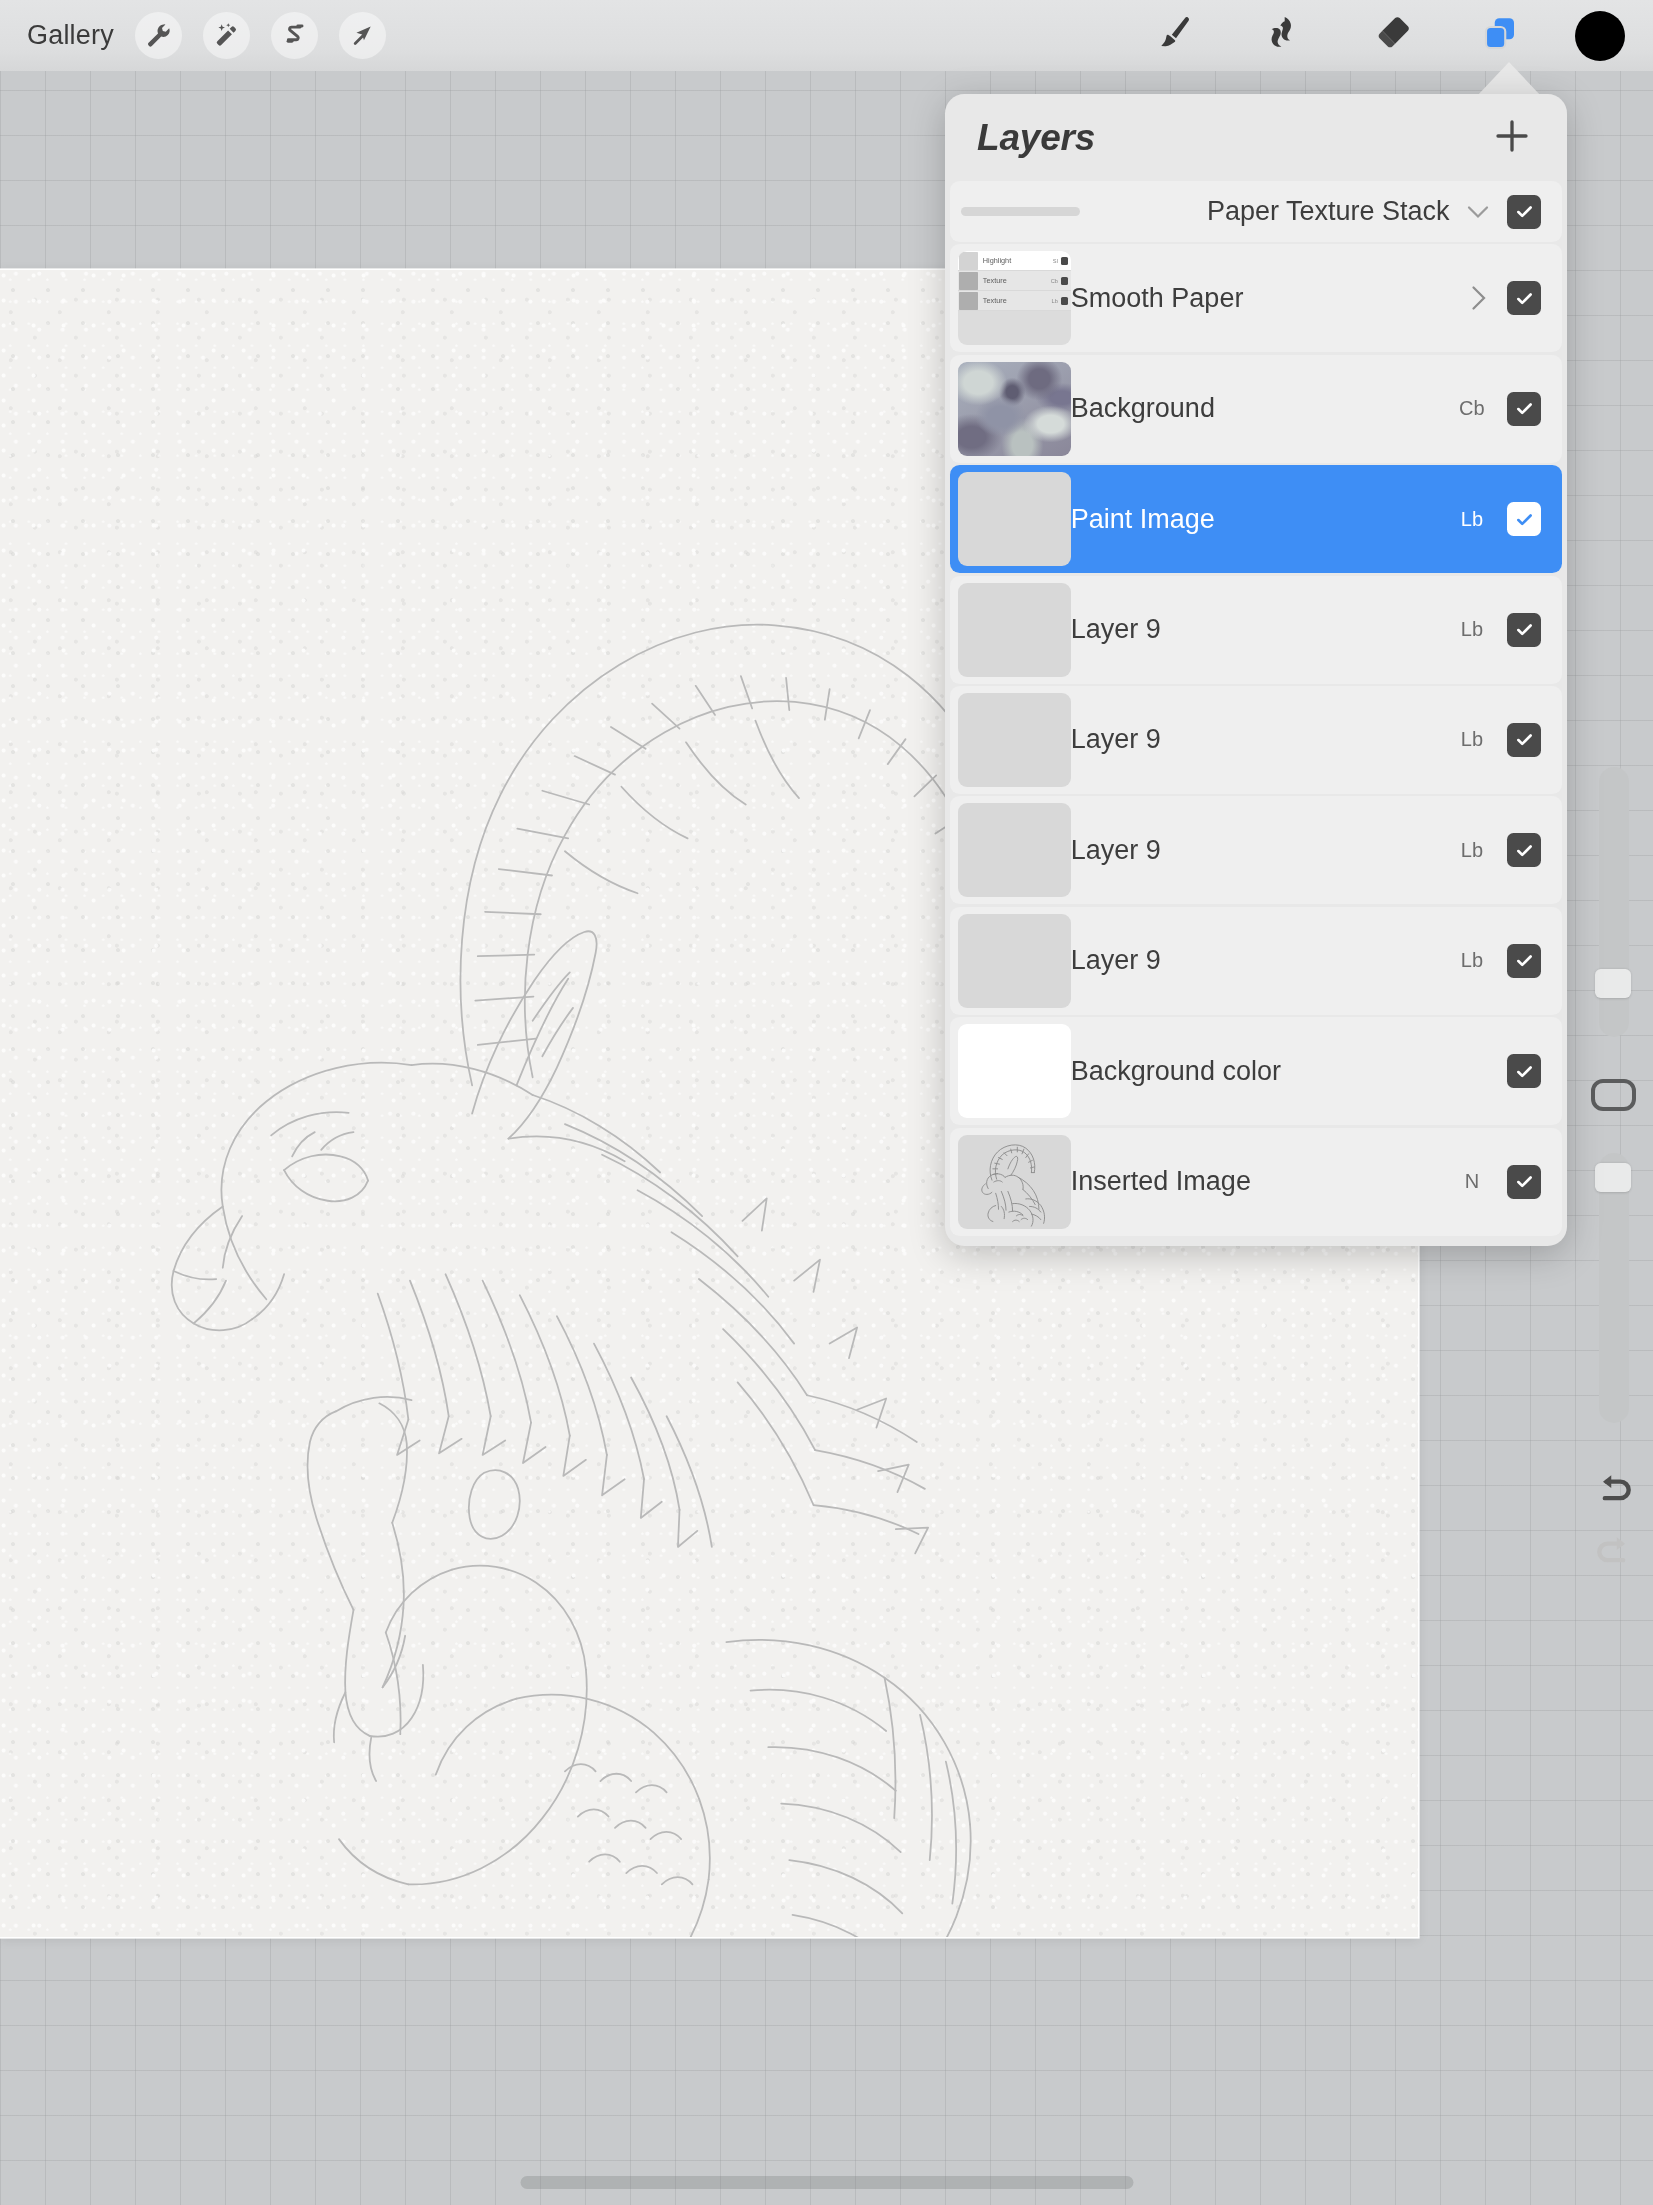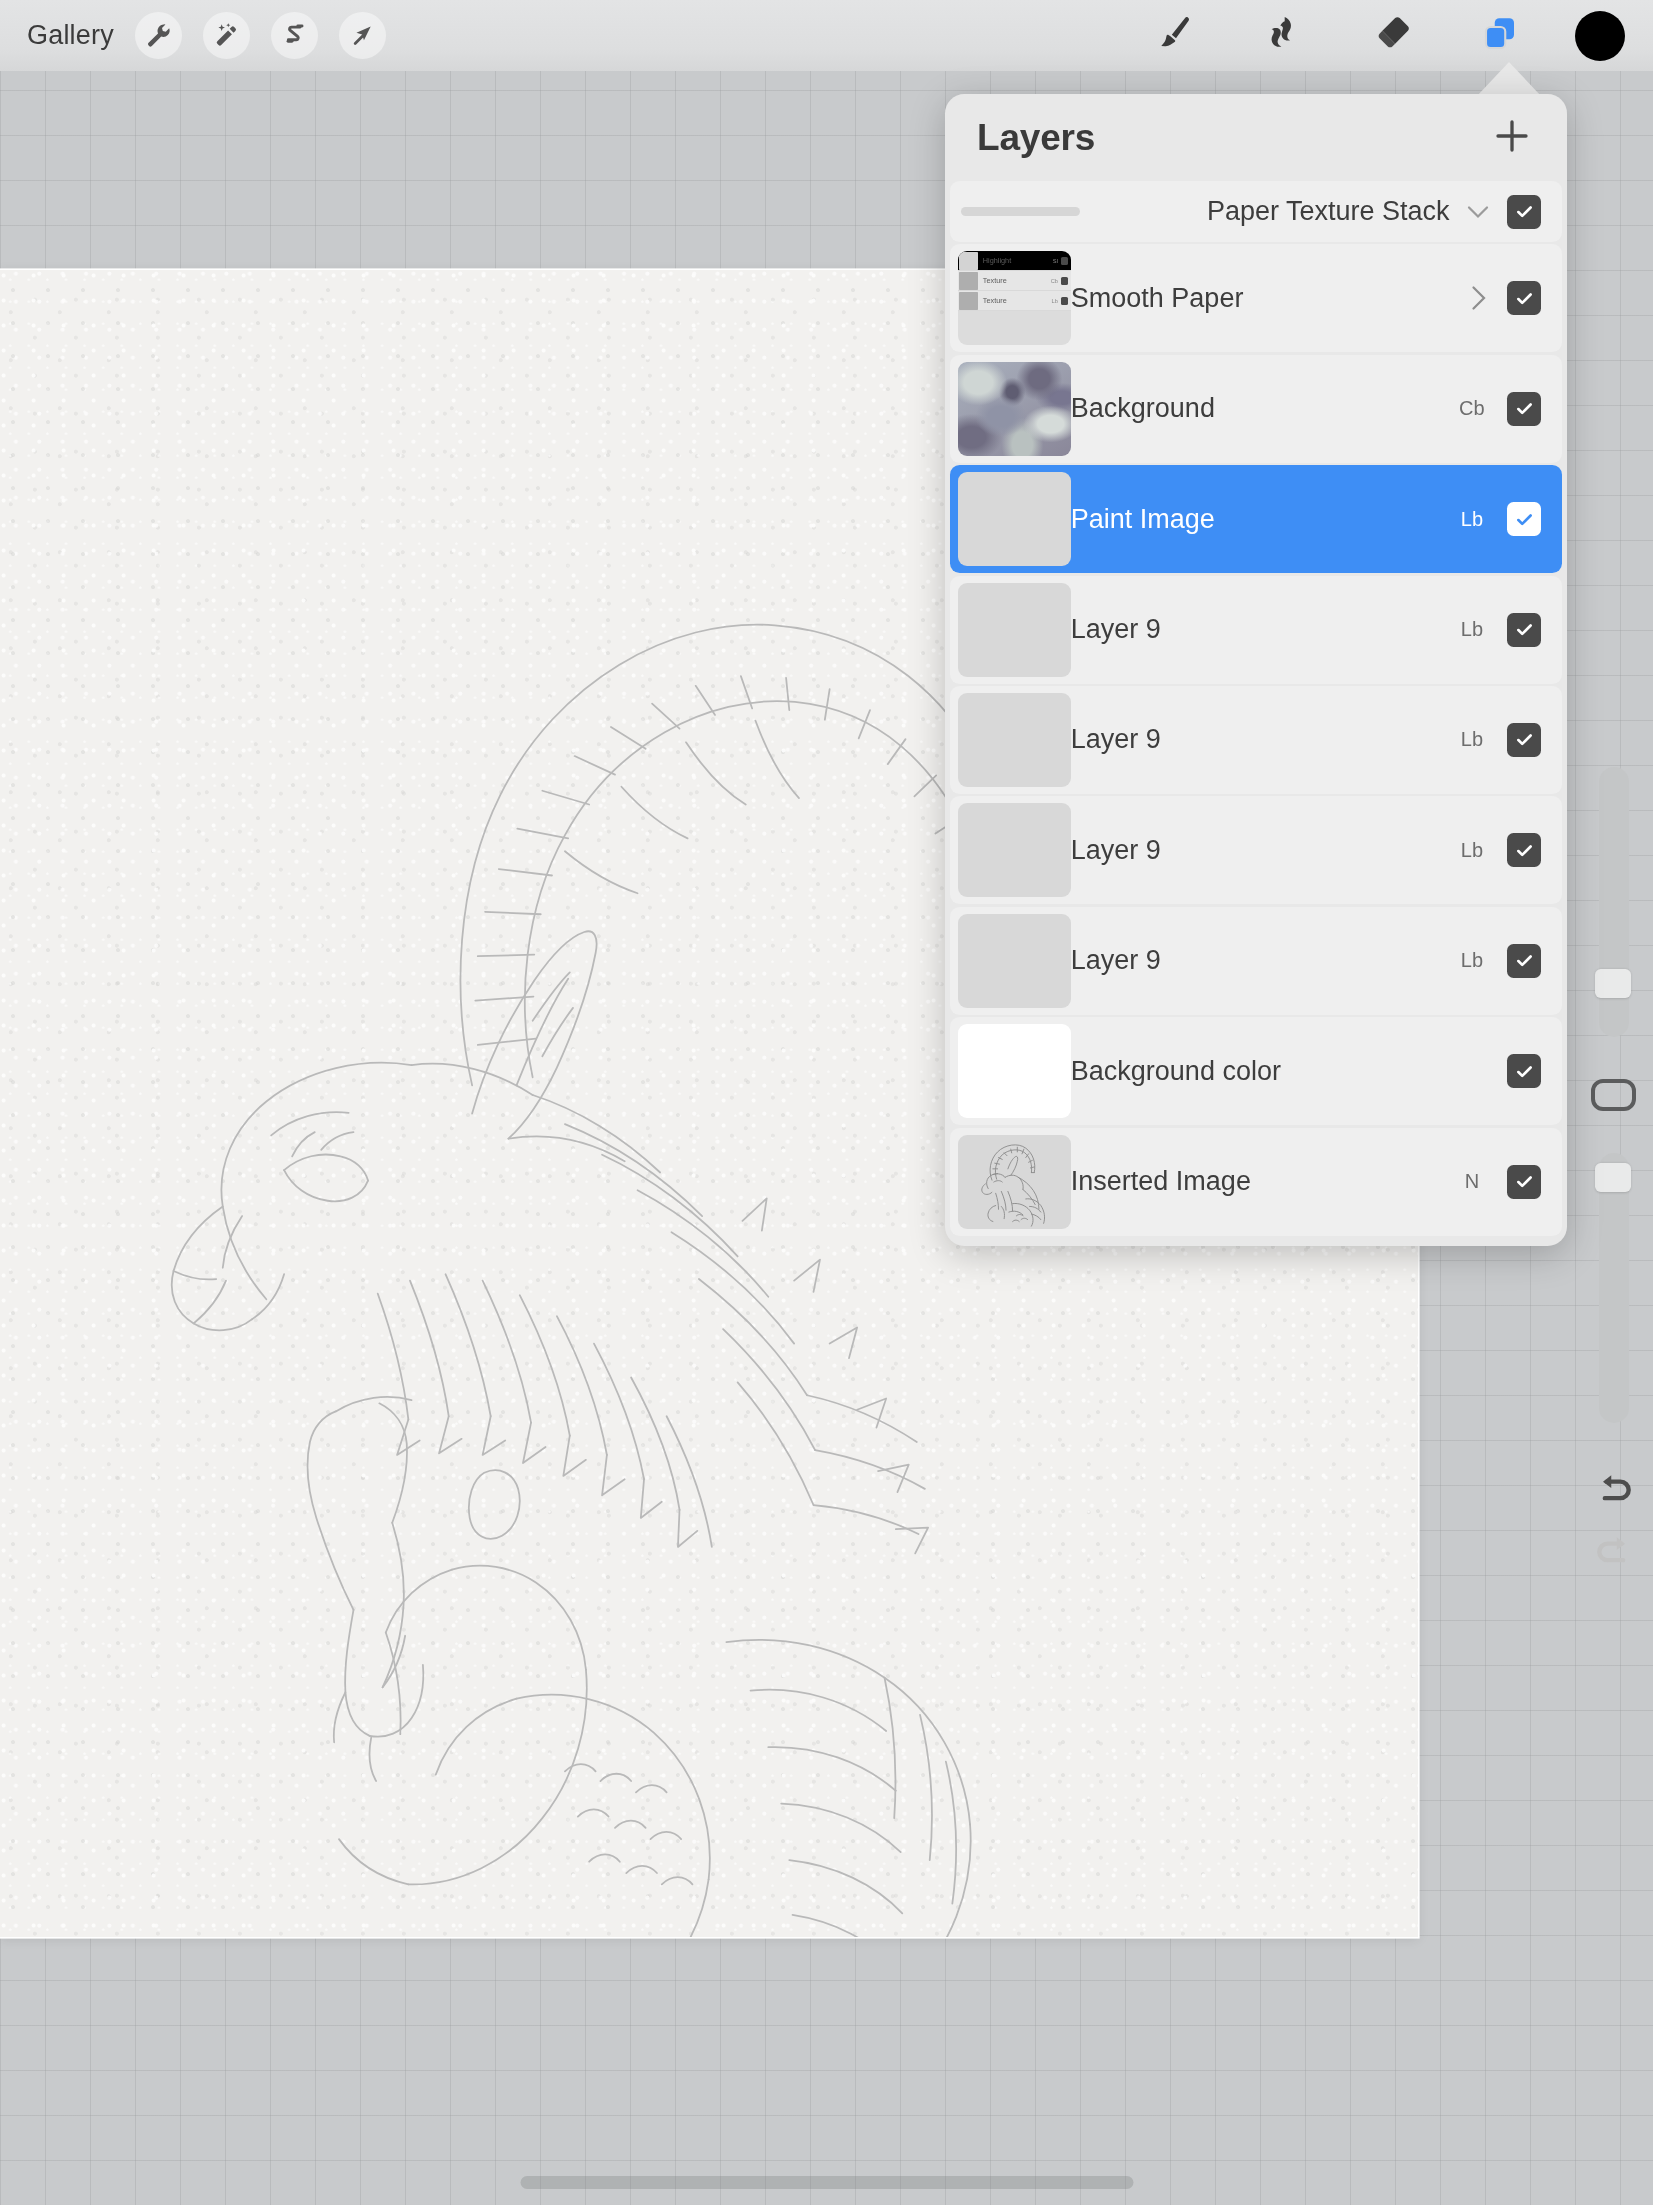--- a/index.html
+++ b/index.html
@@ -109,21 +109,21 @@
   }
   #panel-pointer{
     position:absolute;left:1477px;top:62px;width:0;height:0;
     border-left:32px solid transparent;border-right:32px solid transparent;
     border-bottom:34px solid #e8e8e8;z-index:39;
   }
   #panel-header{
     height:87px;display:flex;align-items:center;justify-content:space-between;
     padding:0 29px 0 32px;box-sizing:border-box;
   }
-  #panel-title{font-size:37px;font-weight:bold;color:#3a3a3a;letter-spacing:-0.2px;}
+  #panel-title{font-size:37px;font-weight:bold;color:#3a3a3a;letter-spacing:-0.2px;font-style:italic;}
   #add-layer-btn{cursor:pointer;padding:4.8px;}
 
   #layer-list{padding:0 4.8px 8px 4.8px;}
 
   .layer-row{
     display:flex;align-items:center;
     background:#efefef;border-radius:9.7px;margin-bottom:2.4px;
     position:relative;cursor:pointer;
   }
   .layer-row.group{height:61px;padding:0 0 0 11.3px;}
@@ -149,21 +149,21 @@
       radial-gradient(ellipse at 92% 38%, #787690 0 8%, transparent 18%),
       radial-gradient(ellipse at 48% 32%, #5f5d72 0 7%, transparent 16%),
       linear-gradient(150deg,#a9b0bd,#8a8799);
   }
   
   .thumb.stack{background:#dcdcdc;}
   .mini{
     display:flex;align-items:center;height:20px;background:#eaeaea;
     border-bottom:0.8px solid #d9d9d9;padding-left:1.6px;box-sizing:border-box;
   }
-  .mini:nth-child(1){background:#000000;}
+  .mini:nth-child(1){background:#ffffff;}
   .mini:nth-child(2){background:#e6e6e6;}
   .mini:nth-child(3){background:#e6e6e6;}
   .mini-thumb{width:18.6px;height:18.6px;background:#d3d3d3;flex:0 0 auto;border-radius:0.8px;}
   .mini:nth-child(2) .mini-thumb,.mini:nth-child(3) .mini-thumb{background:#aeaeae;}
   .mini-name{font-size:7.3px;color:#5d5d5d;margin-left:4.8px;flex:1;white-space:nowrap;}
   .mini-mode{font-size:5.7px;color:#8a8a8a;margin-right:3.2px;}
   .mini-check{width:7.3px;height:7.3px;background:#4a4a4a;border-radius:1.6px;flex:0 0 auto;margin-right:2.4px;}
 
   .thumb.art{background:#d8d8d8;display:flex;align-items:center;justify-content:center;}
   .thumb.art svg{width:100%;height:100%;}

